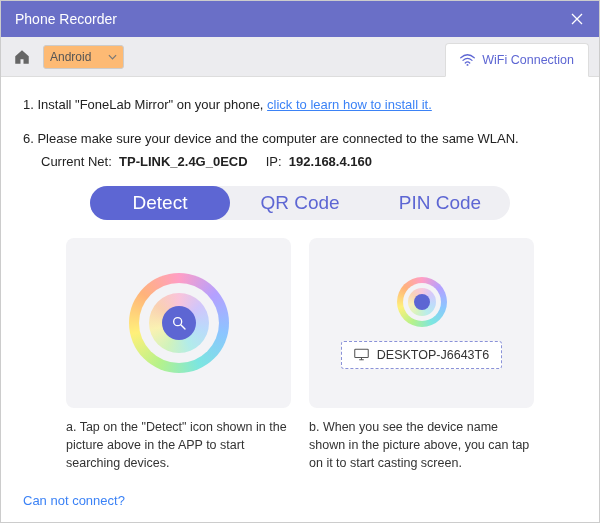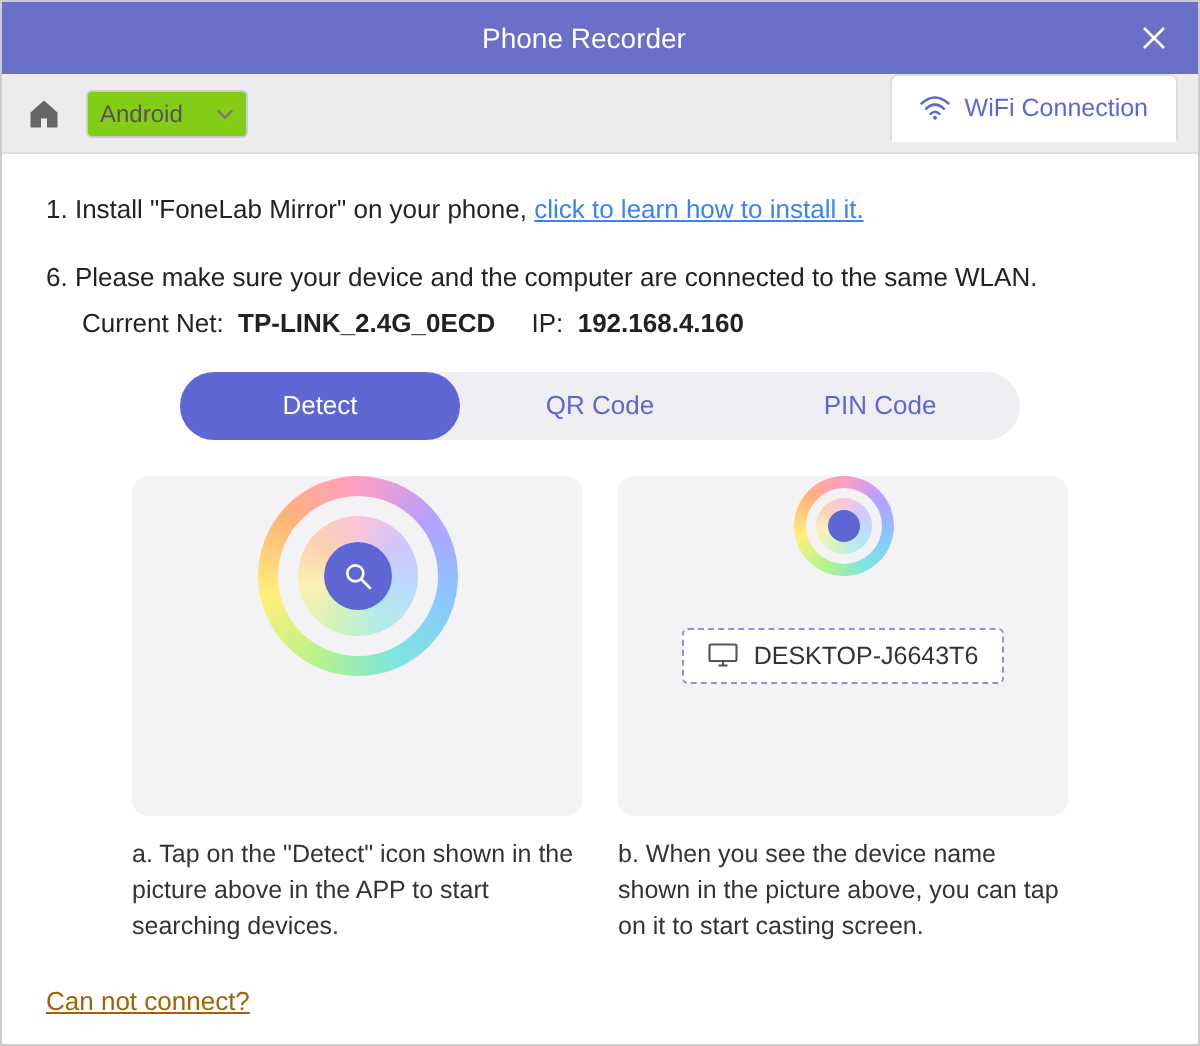--- a/index.html
+++ b/index.html
@@ -1,51 +1,51 @@
 <!DOCTYPE html>
 <html><head>
 <meta charset="utf-8">
 <style>
   * { box-sizing: border-box; margin: 0; padding: 0; }
   body { font-family: -apple-system, "Segoe UI", Arial, sans-serif; font-size: 13px; color: #333; background: #fff; }
   .window { width: 600px; height: 523px; border: 1px solid #ccc; display: flex; flex-direction: column; }
-  .titlebar { height: 36px; background: #6a6fc7; color: #fff; display: flex; align-items: center; padding: 0 14px; text-align: center; }
+  .titlebar { height: 36px; background: #6a6fc7; color: #fff; display: flex; align-items: center; padding: 0 14px; }
   .titlebar .title { flex: 1; font-size: 14px; }
   .titlebar .close { width: 16px; height: 16px; display:flex; align-items:center; justify-content:center; cursor:pointer; }
   .toolbar { height: 40px; background: #ececef; border-bottom: 1px solid #ddd; display:flex; align-items:center; padding: 0 10px; gap:10px; }
   .home-btn { width:22px; height:22px; display:flex; align-items:center; justify-content:center; cursor:pointer; }
-  .os-select { height:24px; border:1px solid #ccc; background:#84cc16; border-radius:3px; padding: 2px 6px; display:flex; align-items:center; gap:17px; cursor:pointer; font-size:12px; color:#555; }
+  .os-select { height:24px; border:1px solid #ccc; background:#fdba74; border-radius:3px; padding: 2px 6px; display:flex; align-items:center; gap:17px; cursor:pointer; font-size:12px; color:#555; }
   .spacer { flex:1; }
-  .tabs { display:flex; height:100%; }
+  .tabs { display:flex; height:100%; align-items:flex-end; }
   .tab { height:34px; padding: 0 14px; display:flex; align-items:center; gap:7px; font-size:12.5px; color:#555; cursor:pointer; border-top-left-radius:4px; border-top-right-radius:4px; }
   .tab.active { background:#fff; color:#5d66d3; border:1px solid #ddd; border-bottom:1px solid #fff; margin-bottom:-1px; }
   .content { flex:1; padding: 18px 22px 10px 22px; overflow:auto; }
   .step { font-size:13px; color:#222; margin-bottom:14px; line-height:1.5; }
   .step .indent { margin-left:18px; margin-top:4px; }
   .step a { color:#3b82f6; text-decoration:underline; }
   .bold { font-weight:bold; }
   .segmented { width: 420px; margin: 10px auto 18px auto; background:#efeff3; height:34px; border-radius:17px; display:flex; }
-  .seg { flex:1; display:flex; align-items:center; justify-content:center; color:#5d66d3; font-size:13px; cursor:pointer; border-radius:17px; }
+  .seg { flex:1; display:flex; align-items:center; justify-content:center; color:#5d66d3; font-size:19px; cursor:pointer; border-radius:17px; }
   .seg.active { background:#5d66d3; color:#fff; }
   .panels { display:flex; gap:18px; justify-content:center; }
   .panel { width:225px; }
-  .panel-box { height:170px; background:#f3f3f6; border-radius:8px; display:flex; flex-direction:column; align-items:center; gap:26px; }
+  .panel-box { height:170px; background:#f3f3f6; border-radius:8px; display:flex; flex-direction:column; align-items:center; justify-content:center; gap:14px; }
   .caption { font-size:12.5px; color:#333; margin-top:10px; line-height:1.45; }
   .ring-big, .ring-small { position:relative; border-radius:50%; }
   .ring-big { width:100px; height:100px; background: conic-gradient(#ff9ec5, #b4a0ff, #8cc5ff, #7ce6e0, #b5f28b, #fff07a, #ffb37a, #ff9ec5); display:flex; align-items:center; justify-content:center; }
   .ring-big::before { content:''; position:absolute; inset:10px; background:#f3f3f6; border-radius:50%; }
   .ring-big::after { content:''; position:absolute; inset:20px; background: conic-gradient(#ff9ec5, #b4a0ff, #8cc5ff, #7ce6e0, #b5f28b, #fff07a, #ffb37a, #ff9ec5); border-radius:50%; opacity:0.55; }
   .ring-center { position:relative; z-index:2; width:34px; height:34px; border-radius:50%; background:#5d66d3; display:flex; align-items:center; justify-content:center; }
   .ring-small { width:50px; height:50px; background: conic-gradient(#ff9ec5, #b4a0ff, #8cc5ff, #7ce6e0, #b5f28b, #fff07a, #ffb37a, #ff9ec5); display:flex; align-items:center; justify-content:center; }
   .ring-small::before { content:''; position:absolute; inset:6px; background:#f3f3f6; border-radius:50%; }
   .ring-small::after { content:''; position:absolute; inset:11px; background: conic-gradient(#ff9ec5, #b4a0ff, #8cc5ff, #7ce6e0, #b5f28b, #fff07a, #ffb37a, #ff9ec5); border-radius:50%; opacity:0.5; }
   .ring-small-center { position:relative; z-index:2; width:16px; height:16px; border-radius:50%; background:#5d66d3; }
   .device-chip { border:1.5px dashed #8a92d8; background:#fff; padding:6px 12px; border-radius:3px; display:flex; align-items:center; gap:8px; font-size:12.5px; color:#333; }
   .footer-link { padding: 0 22px 14px 22px; }
-  .footer-link a { color:#a16207; text-decoration:underline; font-size:13px; cursor:pointer; }
+  .footer-link a { color:#3b82f6; font-size:13px; cursor:pointer; }
   svg { display:block; }
 </style>
 </head>
 <body>
 
 <div class="window">
 
   <div class="titlebar">
     <div class="title">Phone Recorder</div>
     <div class="close">

